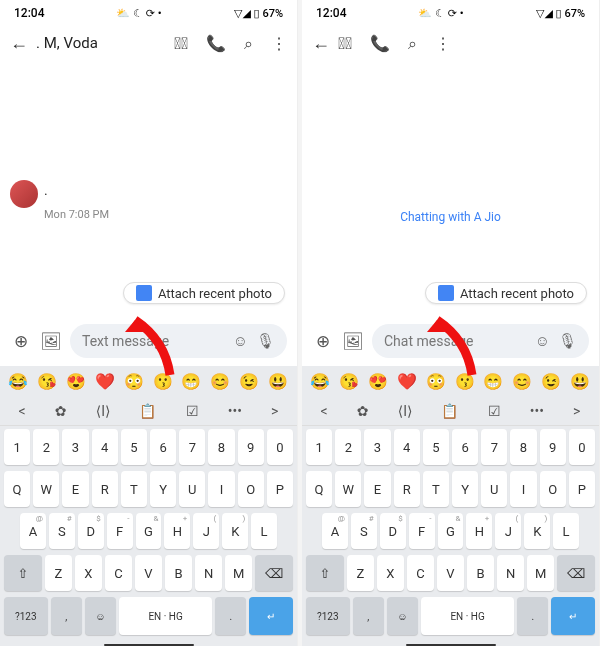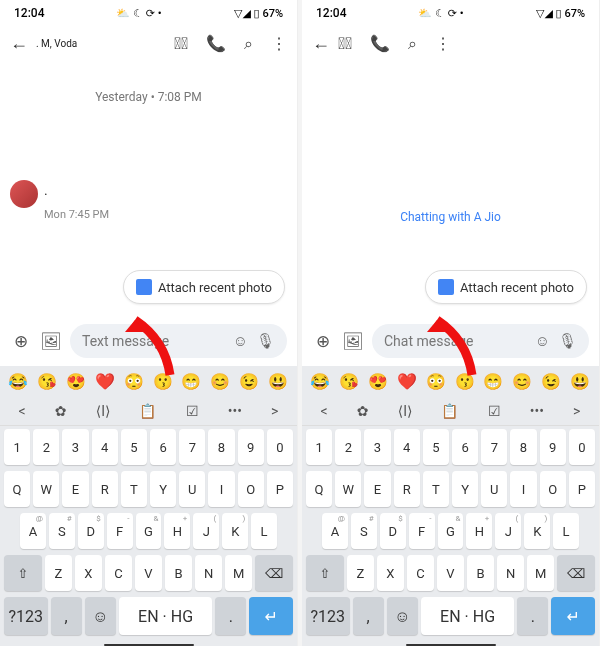--- a/index.html
+++ b/index.html
@@ -3,30 +3,30 @@
 <meta charset="utf-8">
 <style>
   *{box-sizing:border-box;margin:0;padding:0;font-family:Roboto,Arial,sans-serif;}
   body{background:#f4f4f4;width:600px;height:646px;overflow:hidden;}
   .wrap{display:flex;gap:4px;justify-content:center;}
   .phone{width:300px;height:646px;background:#fff;position:relative;display:flex;flex-direction:column;border-right:1px solid #eee;}
   .status{display:flex;justify-content:space-between;align-items:center;padding:6px 14px;font-size:12px;font-weight:500;color:#000;}
   .status .icons{display:flex;gap:3px;align-items:center;font-size:11px;}
   .titlebar{display:flex;align-items:center;padding:6px 10px;gap:8px;}
   .back{font-size:18px;color:#333;}
-  .contact{font-size:10px;color:#222;flex:1;white-space:nowrap;overflow:hidden;}
+  .contact{font-size:15px;color:#222;flex:1;white-space:nowrap;overflow:hidden;}
   .tb-icons{display:flex;gap:18px;align-items:center;color:#444;}
   .tb-icons span{font-size:16px;}
   .chat{flex:1;position:relative;overflow:hidden;}
   .datestamp{text-align:center;font-size:12px;color:#777;margin-top:30px;}
   .avatar{width:28px;height:28px;border-radius:50%;background:linear-gradient(135deg,#d55,#a33);position:absolute;left:10px;top:120px;}
   .msgdot{position:absolute;left:44px;top:122px;font-size:14px;color:#333;}
   .monstamp{position:absolute;left:44px;top:148px;font-size:11px;color:#888;}
   .chatwith{text-align:center;font-size:12px;color:#3b82f6;margin-top:150px;}
-  .pill{position:absolute;bottom:12px;right:12px;background:#fff;border:1px solid #ddd;border-radius:18px;padding:8px 12px;display:flex;align-items:center;gap:6px;font-size:13px;color:#333;box-shadow:0 1px 2px rgba(0,0,0,.08);}
+  .pill{position:absolute;bottom:12px;right:12px;background:#fff;border:1px solid #ddd;border-radius:18px;padding:2px 12px;display:flex;align-items:center;gap:6px;font-size:13px;color:#333;box-shadow:0 1px 2px rgba(0,0,0,.08);}
   .pill .pimg{width:16px;height:16px;background:#4285f4;border-radius:2px;}
   .card{position:absolute;top:0;right:12px;left:60px;background:#fff;border-radius:12px;border:1px solid #eee;overflow:hidden;box-shadow:0 1px 3px rgba(0,0,0,.1);}
   .card .cimg{height:70px;background:linear-gradient(180deg,#7aa 0%,#8bb 30%,#355 60%,#3a8 100%);}
   .card .cblur{height:36px;background:#eee;filter:blur(2px);}
   .card .curl{font-size:10px;color:#666;padding:4px 8px;}
   .composer{display:flex;align-items:center;gap:8px;padding:8px 10px;}
   .cbtn{width:22px;height:22px;display:flex;align-items:center;justify-content:center;color:#555;font-size:17px;}
   .input{flex:1;background:#eef1f5;border-radius:20px;padding:8px 12px;display:flex;align-items:center;gap:8px;}
   .input .ph{color:#777;font-size:14px;flex:1;}
   .input .ic{color:#666;font-size:15px;}
@@ -36,21 +36,21 @@
   .emojirow{display:flex;justify-content:space-around;align-items:center;padding:6px 4px;font-size:16px;}
   .toolrow{display:flex;justify-content:space-around;align-items:center;padding:6px 4px;color:#555;font-size:14px;border-bottom:1px solid #ddd;}
   .keyrow{display:flex;justify-content:center;gap:3px;padding:3px 4px;}
   .key{background:#fff;border-radius:4px;flex:1;height:36px;display:flex;align-items:center;justify-content:center;font-size:13px;color:#333;box-shadow:0 1px 1px rgba(0,0,0,.15);position:relative;}
   .key .sup{position:absolute;top:1px;right:3px;font-size:8px;color:#999;}
   .key.wide{flex:1.4;}
   .key.dark{background:#cfd3d8;}
   .key.blue{background:#4aa3e8;color:#fff;}
   .spacer{flex:.5;}
   .botrow{display:flex;gap:3px;padding:3px 4px;}
-  .botrow .key{height:38px;font-size:16px;}
+  .botrow .key{height:38px;font-size:10px;}
   .space{flex:3;}
   .homebar{width:90px;height:4px;background:#333;border-radius:2px;margin:6px auto 0;}
 </style>
 </head>
 <body>
 
 <div class="wrap">
 
   <div class="phone">
     <div class="status">
@@ -62,24 +62,23 @@
       <span class="back">←</span>
       <span class="contact">. M, Voda</span>
       <div class="tb-icons">
         <span>▢⃝</span>
         <span>📞</span>
         <span>⌕</span>
         <span>⋮</span>
       </div>
     </div>
     <div class="chat">
-      <div class="datestamp">Yesterday • 7:08 PM</div>
       <div class="avatar"></div>
       <div class="msgdot">.</div>
-      <div class="monstamp">Mon 7:45 PM</div>
+      <div class="monstamp">Mon 7:08 PM</div>
       <div class="pill">
         <span class="pimg"></span>
         <span>Attach recent photo</span>
       </div>
     </div>
     <div class="composer" style="position:relative;">
       <span class="cbtn">⊕</span>
       <span class="cbtn">🖼</span>
       <div class="input">
         <span class="ph">Text message</span>

